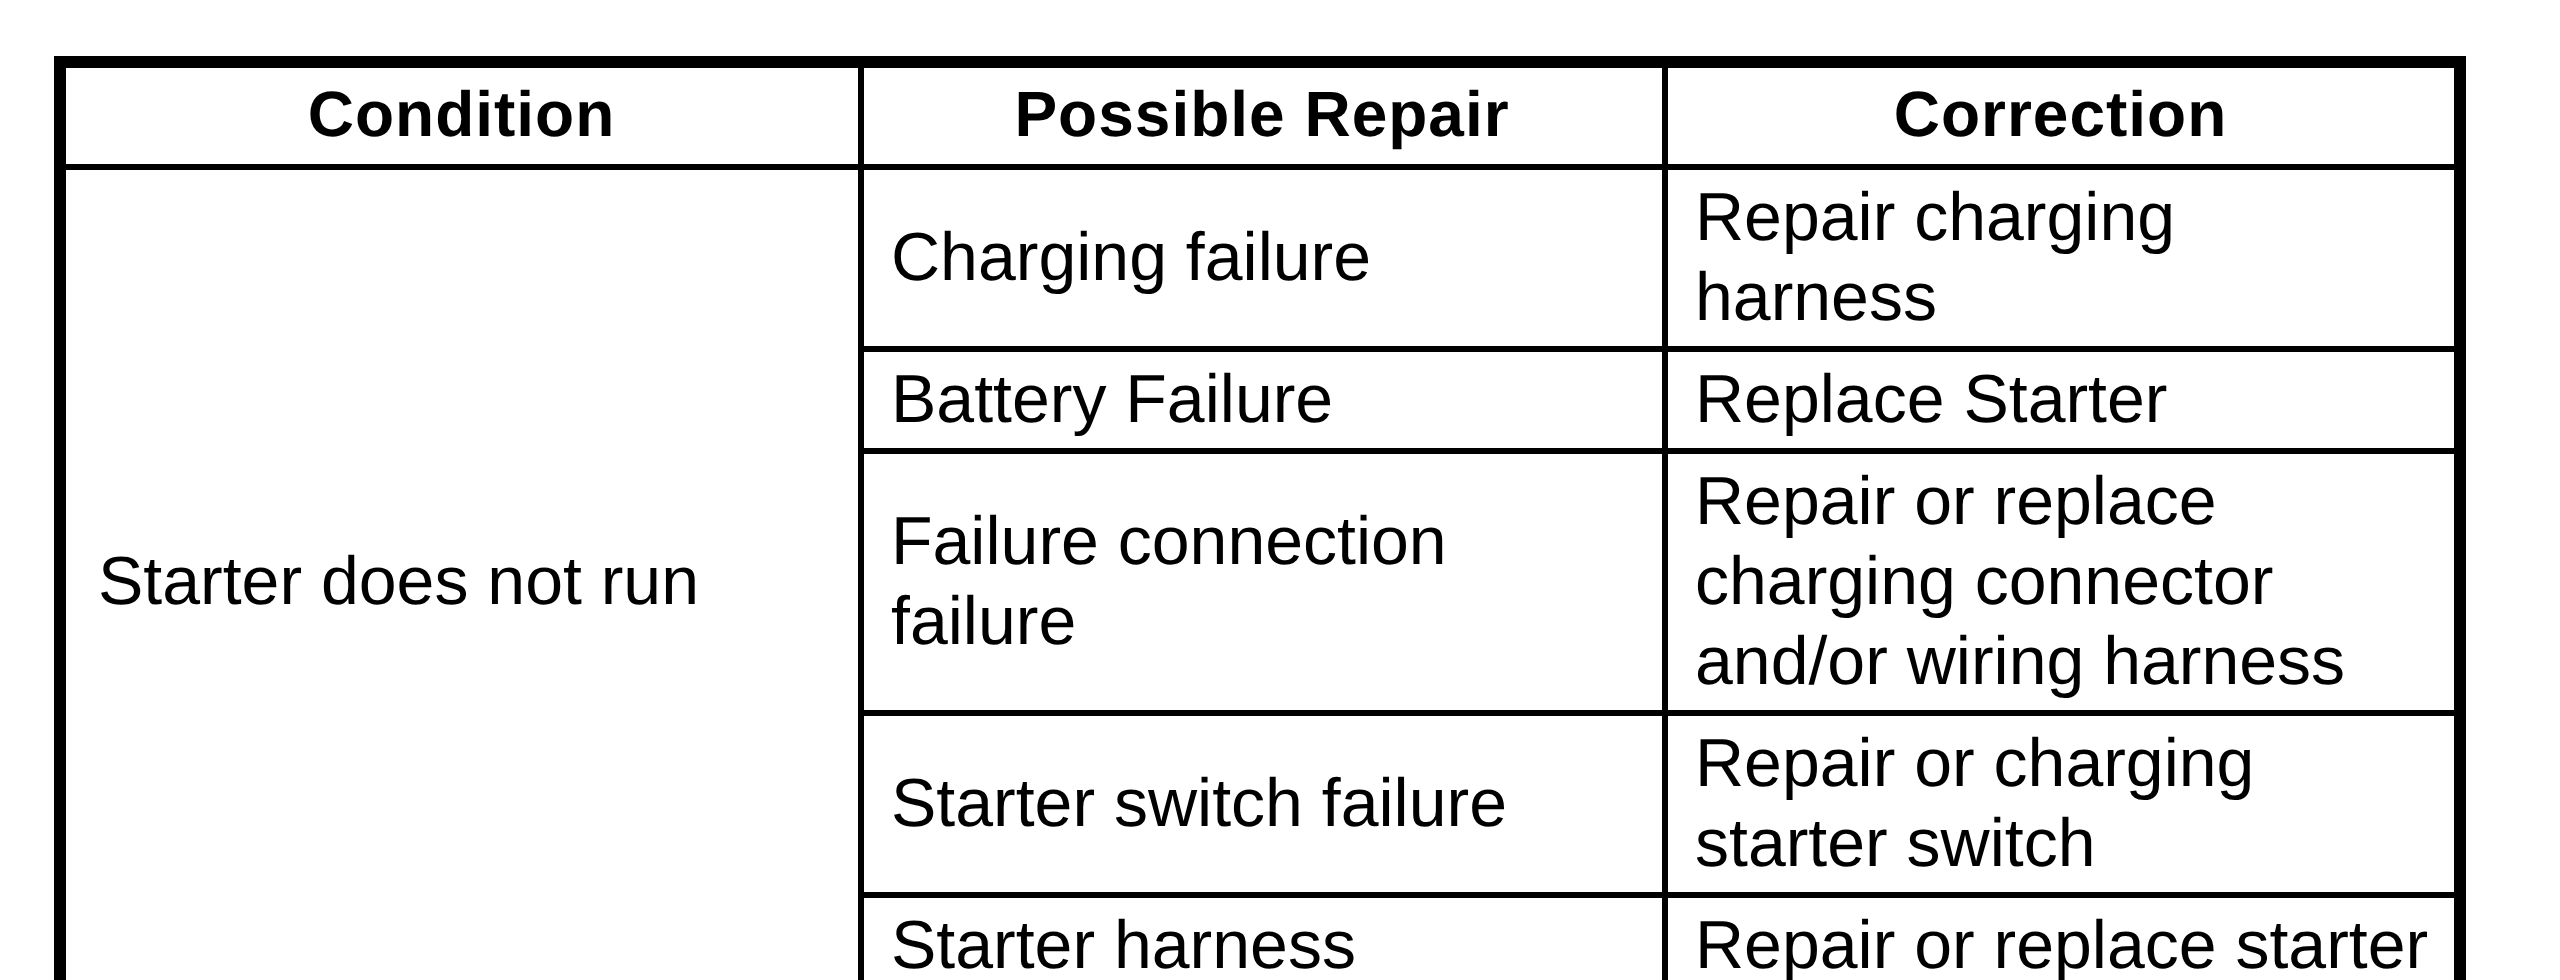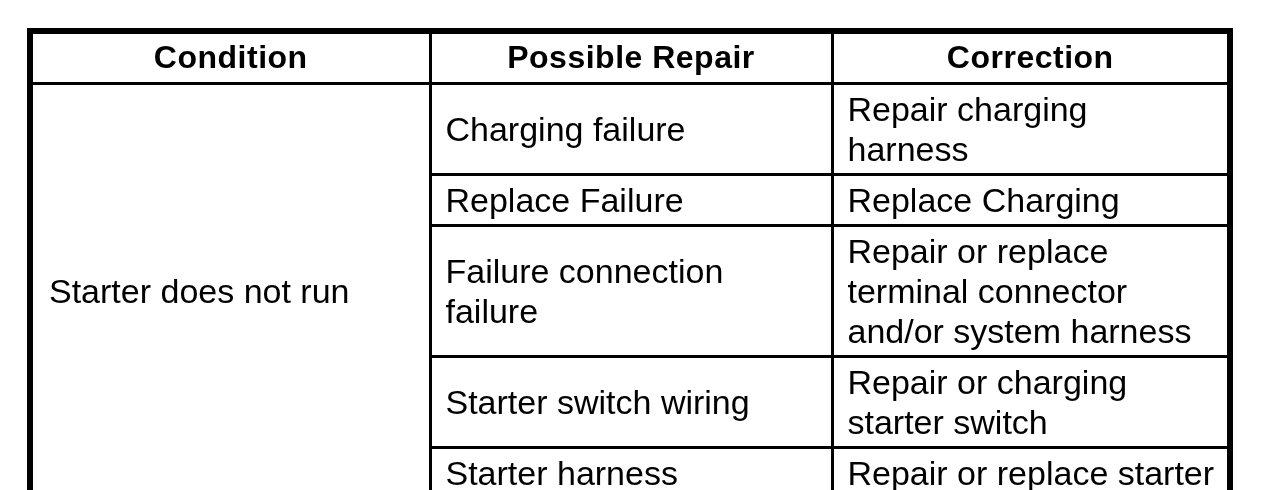--- a/index.html
+++ b/index.html
@@ -76,29 +76,29 @@
           <th class="hdr">Correction</th>
         </tr>
       </thead>
       <tbody>
         <tr class="r-small">
           <td class="cell condition-cell" rowspan="5">Starter does not run</td>
           <td class="cell">Charging failure</td>
           <td class="cell">Repair charging harness</td>
         </tr>
         <tr class="r-small">
-          <td class="cell">Replace Failure</td>
-          <td class="cell">Replace Charging</td>
+          <td class="cell">Battery Failure</td>
+          <td class="cell">Replace Starter</td>
         </tr>
         <tr class="r-tall">
           <td class="cell">Failure connection failure</td>
-          <td class="cell">Repair or replace terminal connector and/or system harness</td>
+          <td class="cell">Repair or replace charging connector and/or wiring harness</td>
         </tr>
         <tr class="r-medium">
-          <td class="cell">Starter switch wiring</td>
+          <td class="cell">Starter switch failure</td>
           <td class="cell">Repair or charging starter switch</td>
         </tr>
         <tr class="r-last">
           <td class="cell">Starter harness</td>
           <td class="cell">Repair or replace starter</td>
         </tr>
       </tbody>
     </table>
   </div>
 </div>

